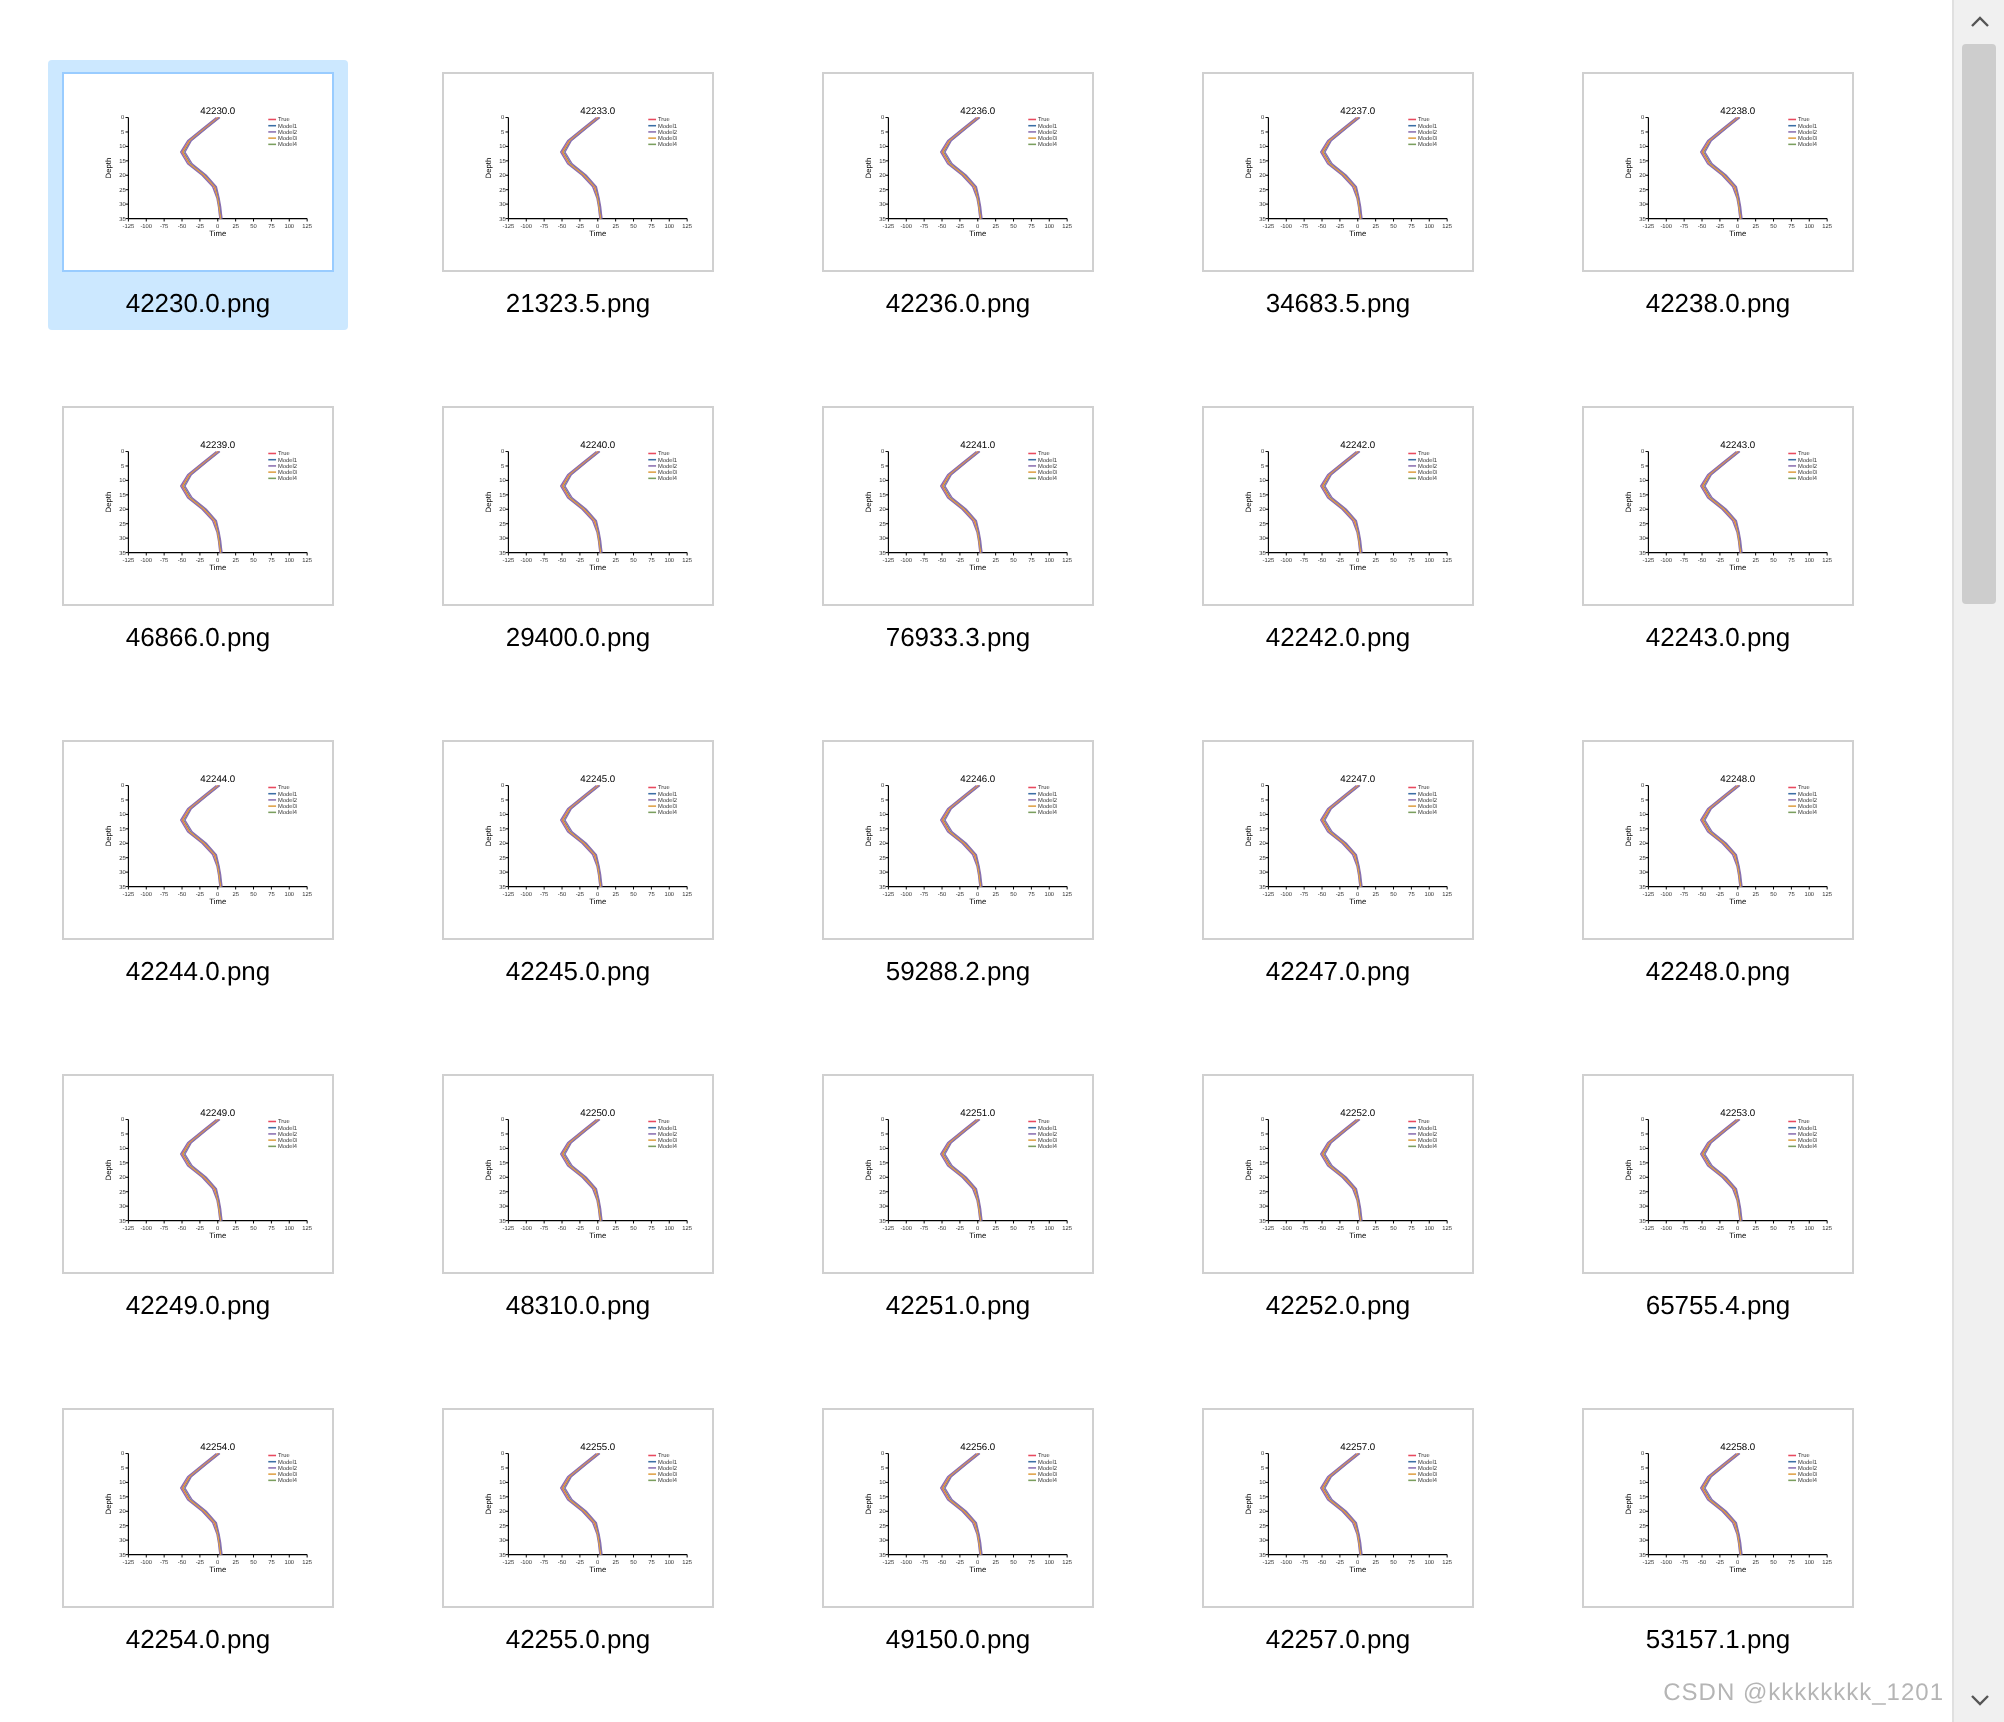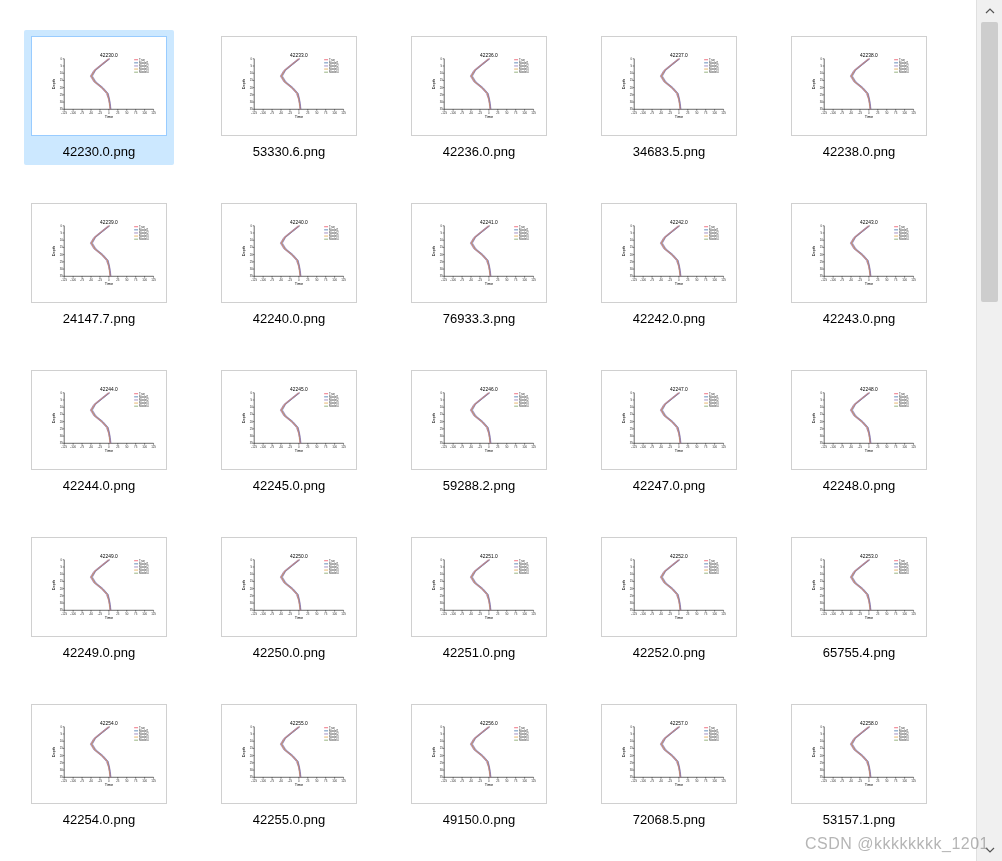--- a/index.html
+++ b/index.html
@@ -103,23 +103,23 @@
       position: absolute;
       left: 4px;
       right: 4px;
       top: 22px;
       height: 280px;
       background: #cdcdcd;
       border-radius: 2px;
     }
     .watermark {
       position: absolute;
-      right: 13px;
+      right: 30px;
       bottom: 8px;
-      font-size: 16px;
+      font-size: 12px;
       color: rgba(120,120,120,0.55);
       pointer-events: none;
       letter-spacing: 0.5px;
     }
   </style>
 </head>
 <body>
 
 <div class="viewport">
   <div class="grid" id="grid">
@@ -244,21 +244,21 @@
               <line class="legend-line" x1="84" y1="15.4" x2="88" y2="15.4" stroke="#8a6fb0"></line>
               <text class="legend-text" x="89" y="16.4">Model2</text>
               <line class="legend-line" x1="84" y1="18.6" x2="88" y2="18.6" stroke="#dfa046"></line>
               <text class="legend-text" x="89" y="19.6">Model3</text>
               <line class="legend-line" x1="84" y1="21.8" x2="88" y2="21.8" stroke="#7a9e5e"></line>
               <text class="legend-text" x="89" y="22.8">Model4</text>
     <text class="axis-label" x="58" y="69">Time</text>
     <text class="axis-label" transform="translate(3,34) rotate(-90)">Depth</text>
   </svg></div>
     </div>
-    <div class="filename">53330.6.png</div>
+    <div class="filename">21323.5.png</div>
       </div>
       <div class="file-item">
     <div class="thumb">
       <div class="plot-area"><svg viewBox="0 0 108 70">
     <text class="chart-title" x="58" y="6">42236.0</text>
     <line class="axis" x1="12" y1="8" x2="12" y2="60"></line>
     <line class="axis" x1="12" y1="60" x2="104" y2="60"></line>
     <line class="tick" x1="12" y1="60" x2="12" y2="61.5"></line>
               <text class="tick-label" x="12" y="65">-125</text>
               <line class="tick" x1="21.200000000000003" y1="60" x2="21.200000000000003" y2="61.5"></line>
@@ -504,21 +504,21 @@
               <line class="legend-line" x1="84" y1="15.4" x2="88" y2="15.4" stroke="#8a6fb0"></line>
               <text class="legend-text" x="89" y="16.4">Model2</text>
               <line class="legend-line" x1="84" y1="18.6" x2="88" y2="18.6" stroke="#dfa046"></line>
               <text class="legend-text" x="89" y="19.6">Model3</text>
               <line class="legend-line" x1="84" y1="21.8" x2="88" y2="21.8" stroke="#7a9e5e"></line>
               <text class="legend-text" x="89" y="22.8">Model4</text>
     <text class="axis-label" x="58" y="69">Time</text>
     <text class="axis-label" transform="translate(3,34) rotate(-90)">Depth</text>
   </svg></div>
     </div>
-    <div class="filename">24147.7.png</div>
+    <div class="filename">46866.0.png</div>
       </div>
       <div class="file-item">
     <div class="thumb">
       <div class="plot-area"><svg viewBox="0 0 108 70">
     <text class="chart-title" x="58" y="6">42240.0</text>
     <line class="axis" x1="12" y1="8" x2="12" y2="60"></line>
     <line class="axis" x1="12" y1="60" x2="104" y2="60"></line>
     <line class="tick" x1="12" y1="60" x2="12" y2="61.5"></line>
               <text class="tick-label" x="12" y="65">-125</text>
               <line class="tick" x1="21.200000000000003" y1="60" x2="21.200000000000003" y2="61.5"></line>
@@ -569,21 +569,21 @@
               <line class="legend-line" x1="84" y1="15.4" x2="88" y2="15.4" stroke="#8a6fb0"></line>
               <text class="legend-text" x="89" y="16.4">Model2</text>
               <line class="legend-line" x1="84" y1="18.6" x2="88" y2="18.6" stroke="#dfa046"></line>
               <text class="legend-text" x="89" y="19.6">Model3</text>
               <line class="legend-line" x1="84" y1="21.8" x2="88" y2="21.8" stroke="#7a9e5e"></line>
               <text class="legend-text" x="89" y="22.8">Model4</text>
     <text class="axis-label" x="58" y="69">Time</text>
     <text class="axis-label" transform="translate(3,34) rotate(-90)">Depth</text>
   </svg></div>
     </div>
-    <div class="filename">42240.0.png</div>
+    <div class="filename">29400.0.png</div>
       </div>
       <div class="file-item">
     <div class="thumb">
       <div class="plot-area"><svg viewBox="0 0 108 70">
     <text class="chart-title" x="58" y="6">42241.0</text>
     <line class="axis" x1="12" y1="8" x2="12" y2="60"></line>
     <line class="axis" x1="12" y1="60" x2="104" y2="60"></line>
     <line class="tick" x1="12" y1="60" x2="12" y2="61.5"></line>
               <text class="tick-label" x="12" y="65">-125</text>
               <line class="tick" x1="21.200000000000003" y1="60" x2="21.200000000000003" y2="61.5"></line>
@@ -1219,21 +1219,21 @@
               <line class="legend-line" x1="84" y1="15.4" x2="88" y2="15.4" stroke="#8a6fb0"></line>
               <text class="legend-text" x="89" y="16.4">Model2</text>
               <line class="legend-line" x1="84" y1="18.6" x2="88" y2="18.6" stroke="#dfa046"></line>
               <text class="legend-text" x="89" y="19.6">Model3</text>
               <line class="legend-line" x1="84" y1="21.8" x2="88" y2="21.8" stroke="#7a9e5e"></line>
               <text class="legend-text" x="89" y="22.8">Model4</text>
     <text class="axis-label" x="58" y="69">Time</text>
     <text class="axis-label" transform="translate(3,34) rotate(-90)">Depth</text>
   </svg></div>
     </div>
-    <div class="filename">42250.0.png</div>
+    <div class="filename">48310.0.png</div>
       </div>
       <div class="file-item">
     <div class="thumb">
       <div class="plot-area"><svg viewBox="0 0 108 70">
     <text class="chart-title" x="58" y="6">42251.0</text>
     <line class="axis" x1="12" y1="8" x2="12" y2="60"></line>
     <line class="axis" x1="12" y1="60" x2="104" y2="60"></line>
     <line class="tick" x1="12" y1="60" x2="12" y2="61.5"></line>
               <text class="tick-label" x="12" y="65">-125</text>
               <line class="tick" x1="21.200000000000003" y1="60" x2="21.200000000000003" y2="61.5"></line>
@@ -1674,21 +1674,21 @@
               <line class="legend-line" x1="84" y1="15.4" x2="88" y2="15.4" stroke="#8a6fb0"></line>
               <text class="legend-text" x="89" y="16.4">Model2</text>
               <line class="legend-line" x1="84" y1="18.6" x2="88" y2="18.6" stroke="#dfa046"></line>
               <text class="legend-text" x="89" y="19.6">Model3</text>
               <line class="legend-line" x1="84" y1="21.8" x2="88" y2="21.8" stroke="#7a9e5e"></line>
               <text class="legend-text" x="89" y="22.8">Model4</text>
     <text class="axis-label" x="58" y="69">Time</text>
     <text class="axis-label" transform="translate(3,34) rotate(-90)">Depth</text>
   </svg></div>
     </div>
-    <div class="filename">72068.5.png</div>
+    <div class="filename">42257.0.png</div>
       </div>
       <div class="file-item">
     <div class="thumb">
       <div class="plot-area"><svg viewBox="0 0 108 70">
     <text class="chart-title" x="58" y="6">42258.0</text>
     <line class="axis" x1="12" y1="8" x2="12" y2="60"></line>
     <line class="axis" x1="12" y1="60" x2="104" y2="60"></line>
     <line class="tick" x1="12" y1="60" x2="12" y2="61.5"></line>
               <text class="tick-label" x="12" y="65">-125</text>
               <line class="tick" x1="21.200000000000003" y1="60" x2="21.200000000000003" y2="61.5"></line>

